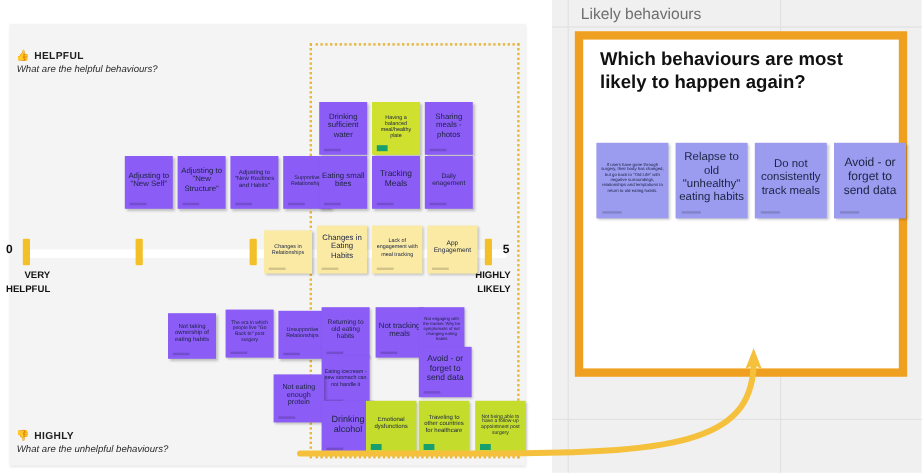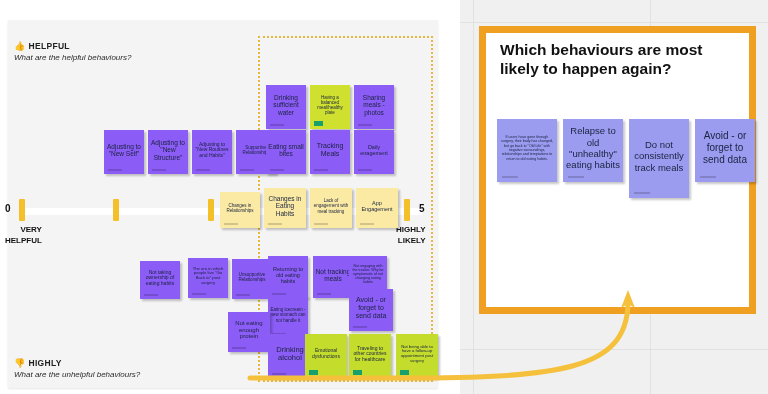--- a/index.html
+++ b/index.html
@@ -261,33 +261,34 @@
     <span class="tag"></span>
     <span class="txt">Not being able to have a follow-up appointment post surgery</span>
     </div>
 
   <div class="panel-right"></div>
   <div class="panel-grid-v" style="left:473px;"></div>
   <div class="panel-grid-v" style="left:650px;"></div>
   <div class="panel-grid-h" style="left:460px;top:22px;"></div>
   <div class="panel-grid-h" style="left:460px;top:349px;"></div>
 
+  <div class="panel-title">Likely behaviours</div>
 
   <div class="card"></div>
   <div class="card-q">Which behaviours are most likely to happen again?</div>
 
   <div class="card-note" style="left:497px;top:119px;width:60px;height:63px;font-size:3.6px;">
     <span>If users have gone through surgery, their body has changed, but go back to "Old Life" with negative surroundings, relationships and temptations to return to old eating habits.</span>
     </div>
 
   <div class="card-note" style="left:563px;top:119px;width:60px;height:63px;font-size:9.5px;">
     <span>Relapse to old "unhealthy" eating  habits</span>
     </div>
 
-  <div class="card-note" style="left:629px;top:119px;width:60px;height:79px;font-size:9.5px;">
+  <div class="card-note" style="left:629px;top:119px;width:60px;height:63px;font-size:9.5px;">
     <span>Do not consistently track meals</span>
     </div>
 
   <div class="card-note" style="left:695px;top:119px;width:60px;height:63px;font-size:10px;">
     <span>Avoid - or forget to send data</span>
     </div>
 
   <svg class="arrow-svg" viewBox="0 0 420 124">
     <path d="M 20 108 L 170 108 C 330 108 396 100 398 34" fill="none" stroke="#f5c13c" stroke-width="5" stroke-linecap="round"></path>
     <path d="M 398 20 L 391 38 L 398 34 L 405 38 Z" fill="#f5c13c"></path>

